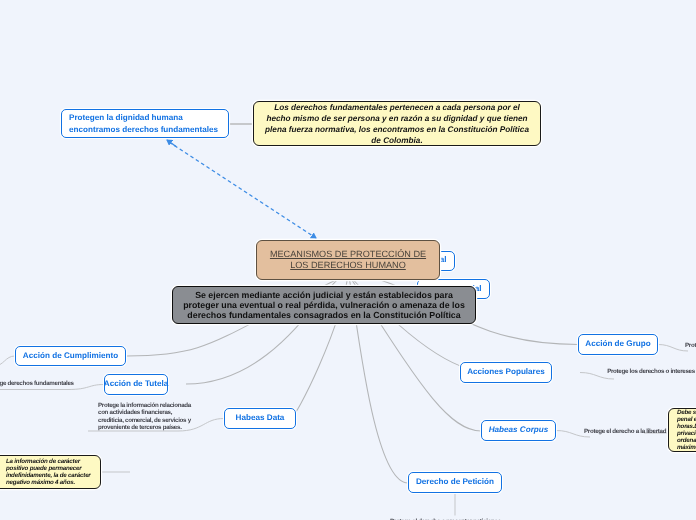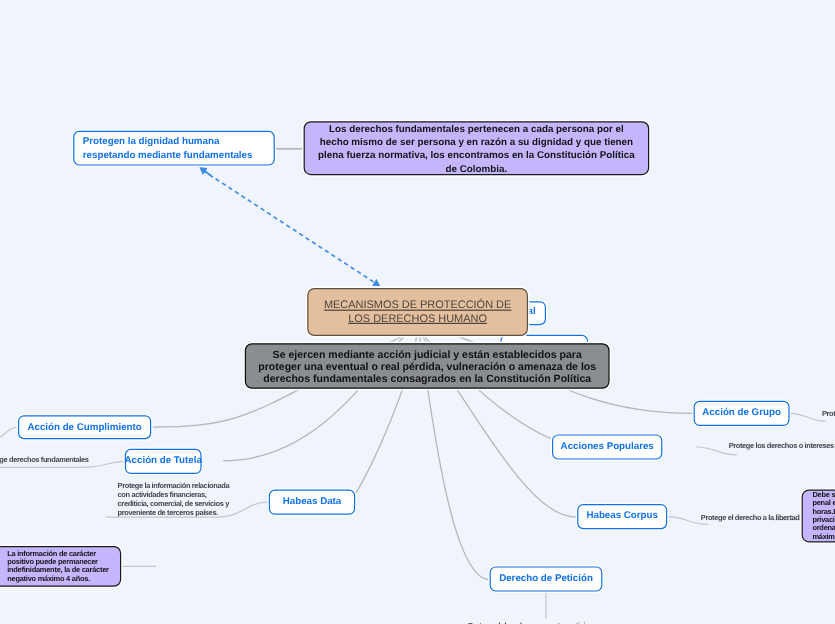--- a/index.html
+++ b/index.html
@@ -2,21 +2,21 @@
 <html><head>
 <meta charset="utf-8">
 <style>
 html,body{margin:0;padding:0;}
 body{width:696px;height:520px;background:#f0f4fc;font-family:"Liberation Sans",sans-serif;overflow:hidden;position:relative;-webkit-font-smoothing:antialiased;text-rendering:geometricPrecision;}
 svg#wires{position:absolute;left:0;top:0;width:696px;height:520px;overflow:visible;}
 .node{position:absolute;box-sizing:border-box;display:flex;align-items:center;justify-content:center;text-align:center;line-height:1.3;}
 .blue{background:#ffffff;border:1.6px solid #1272e3;border-radius:5px;color:#1272e3;font-weight:bold;font-size:8.15px;white-space:nowrap;box-shadow:0 0 0 1.1px rgba(255,255,255,.95);}
 .tan{background:#e3bf9e;border:1.7px solid #5e5142;border-radius:6px;color:#4b443c;font-size:9.15px;box-shadow:0 0 0 1.2px #fff;}
 .gray{background:#8a8d92;border:1.7px solid #0e0e0e;border-radius:6px;color:#101010;font-weight:bold;font-size:8.8px;box-shadow:0 0 0 1.2px #fff;}
-.white{background:#c4b5fd;border:1.6px solid #1a1a1a;border-radius:6px;color:#141414;font-weight:bold;font-size:8.2px;box-shadow:0 0 0 1.2px #fff;}
+.white{background:#fef9c3;border:1.6px solid #1a1a1a;border-radius:6px;color:#141414;font-weight:bold;font-size:8.2px;box-shadow:0 0 0 1.2px #fff;font-style:italic;}
 .smallbox{font-size:6.2px;letter-spacing:-0.2px;line-height:7.1px;text-align:left;white-space:nowrap;}
 .note{position:absolute;color:#44454d;font-size:6.2px;font-weight:bold;line-height:7.6px;letter-spacing:-0.3px;white-space:nowrap;}
 </style>
 </head>
 <body>
 
 <svg id="wires" viewBox="0 0 696 520">
   <defs>
     <marker id="arrA" markerWidth="7" markerHeight="7" refX="5" refY="3.5" orient="auto" markerUnits="userSpaceOnUse">
       <path d="M0 0 L6 3.5 L0 7 Z" fill="#3d8ce5"></path>
@@ -41,58 +41,58 @@
     <path d="M455 493.5 L 455 515.5"></path>
     <path d="M101 472 L 130 472"></path>
     <path d="M644 433 L 668 433"></path>
   </g>
   <path d="M169 142 L 316 238" fill="none" stroke="#3d8ce5" stroke-width="1.35" stroke-dasharray="3.6 2.8" marker-end="url(#arrA)"></path>
   <path d="M176 146.5 L 167 140" fill="none" stroke="#3d8ce5" stroke-width="1.5" marker-end="url(#arrA)"></path>
   <path d="M229 124 L 253 124" fill="none" stroke="#b3b5b7" stroke-width="1.4"></path>
 </svg>
 
 <div class="node blue" style="left:61px;top:109px;width:168px;height:29px;padding:0 7px;white-space:normal;text-align:left;line-height:11.5px;">
-  <span>Protegen la dignidad humana respetando mediante fundamentales</span>
+  <span>Protegen la dignidad humana encontramos derechos fundamentales</span>
 </div>
 
 <div class="node white" style="left:253px;top:101px;width:288px;height:45px;padding:0 9.2px;line-height:11px;">
   <span>Los derechos fundamentales pertenecen a cada persona por el hecho mismo de ser persona y en razón a su dignidad y que tienen plena fuerza normativa, los encontramos en la Constitución Política de Colombia.</span>
 </div>
 
 <div class="node blue" style="left:382px;top:250.5px;width:73px;height:20px;">
   <span>Tutela Judicial</span>
 </div>
 <div class="node blue" style="left:417px;top:279px;width:73px;height:20px;">
   <span>Tutela Judicial</span>
 </div>
 
 <div class="node tan" style="left:256px;top:240px;width:184px;height:40px;padding:0 8px;line-height:11.5px;text-decoration:underline;">
   <span>MECANISMOS DE PROTECCIÓN DE LOS DERECHOS HUMANO</span>
 </div>
 
-<div class="node gray" style="left:172px;top:286px;width:304px;height:38px;padding:0 5px;line-height:10.2px;margin-left:32px;">
+<div class="node gray" style="left:172px;top:286px;width:304px;height:38px;padding:0 5px;line-height:10.2px;">
   <span>Se ejercen mediante acción judicial y están establecidos para proteger una eventual o real pérdida, vulneración o amenaza de los derechos fundamentales consagrados en la Constitución Política</span>
 </div>
 
 <div class="node blue" style="left:15px;top:346px;width:111px;height:20px;">
   <span>Acción de Cumplimiento</span>
 </div>
 <div class="node blue" style="left:104px;top:374px;width:64px;height:21px;">
   <span>Acción de Tutela</span>
 </div>
 <div class="node blue" style="left:224px;top:408px;width:72px;height:21px;">
   <span>Habeas Data</span>
 </div>
 <div class="node blue" style="left:578px;top:334px;width:80px;height:21px;">
   <span>Acción de Grupo</span>
 </div>
 <div class="node blue" style="left:460px;top:362px;width:92px;height:21px;">
   <span>Acciones Populares</span>
 </div>
-<div class="node blue" style="left:481px;top:420px;width:75px;height:21px;">
+<div class="node blue" style="left:481px;top:420px;width:75px;height:21px;font-style:italic;">
   <span>Habeas Corpus</span>
 </div>
 <div class="node blue" style="left:408px;top:472px;width:94px;height:21px;">
   <span>Derecho de Petición</span>
 </div>
 
 <div class="note" style="left:-14.9px;top:379.5px;">Protege derechos fundamentales</div>
 <div class="note" style="left:98px;top:401.5px;">Protege la información relacionada<br>con actividades financieras,<br>crediticia, comercial, de servicios y<br>proveniente de terceros países.</div>
 <div class="node white smallbox" style="left:-18px;top:455px;width:119px;height:34px;padding:0 0 0 23px;justify-content:flex-start;">
   <span>La información de carácter<br>positivo puede permanecer<br>indefinidamente, la de carácter<br>negativo máximo 4 años.</span>

